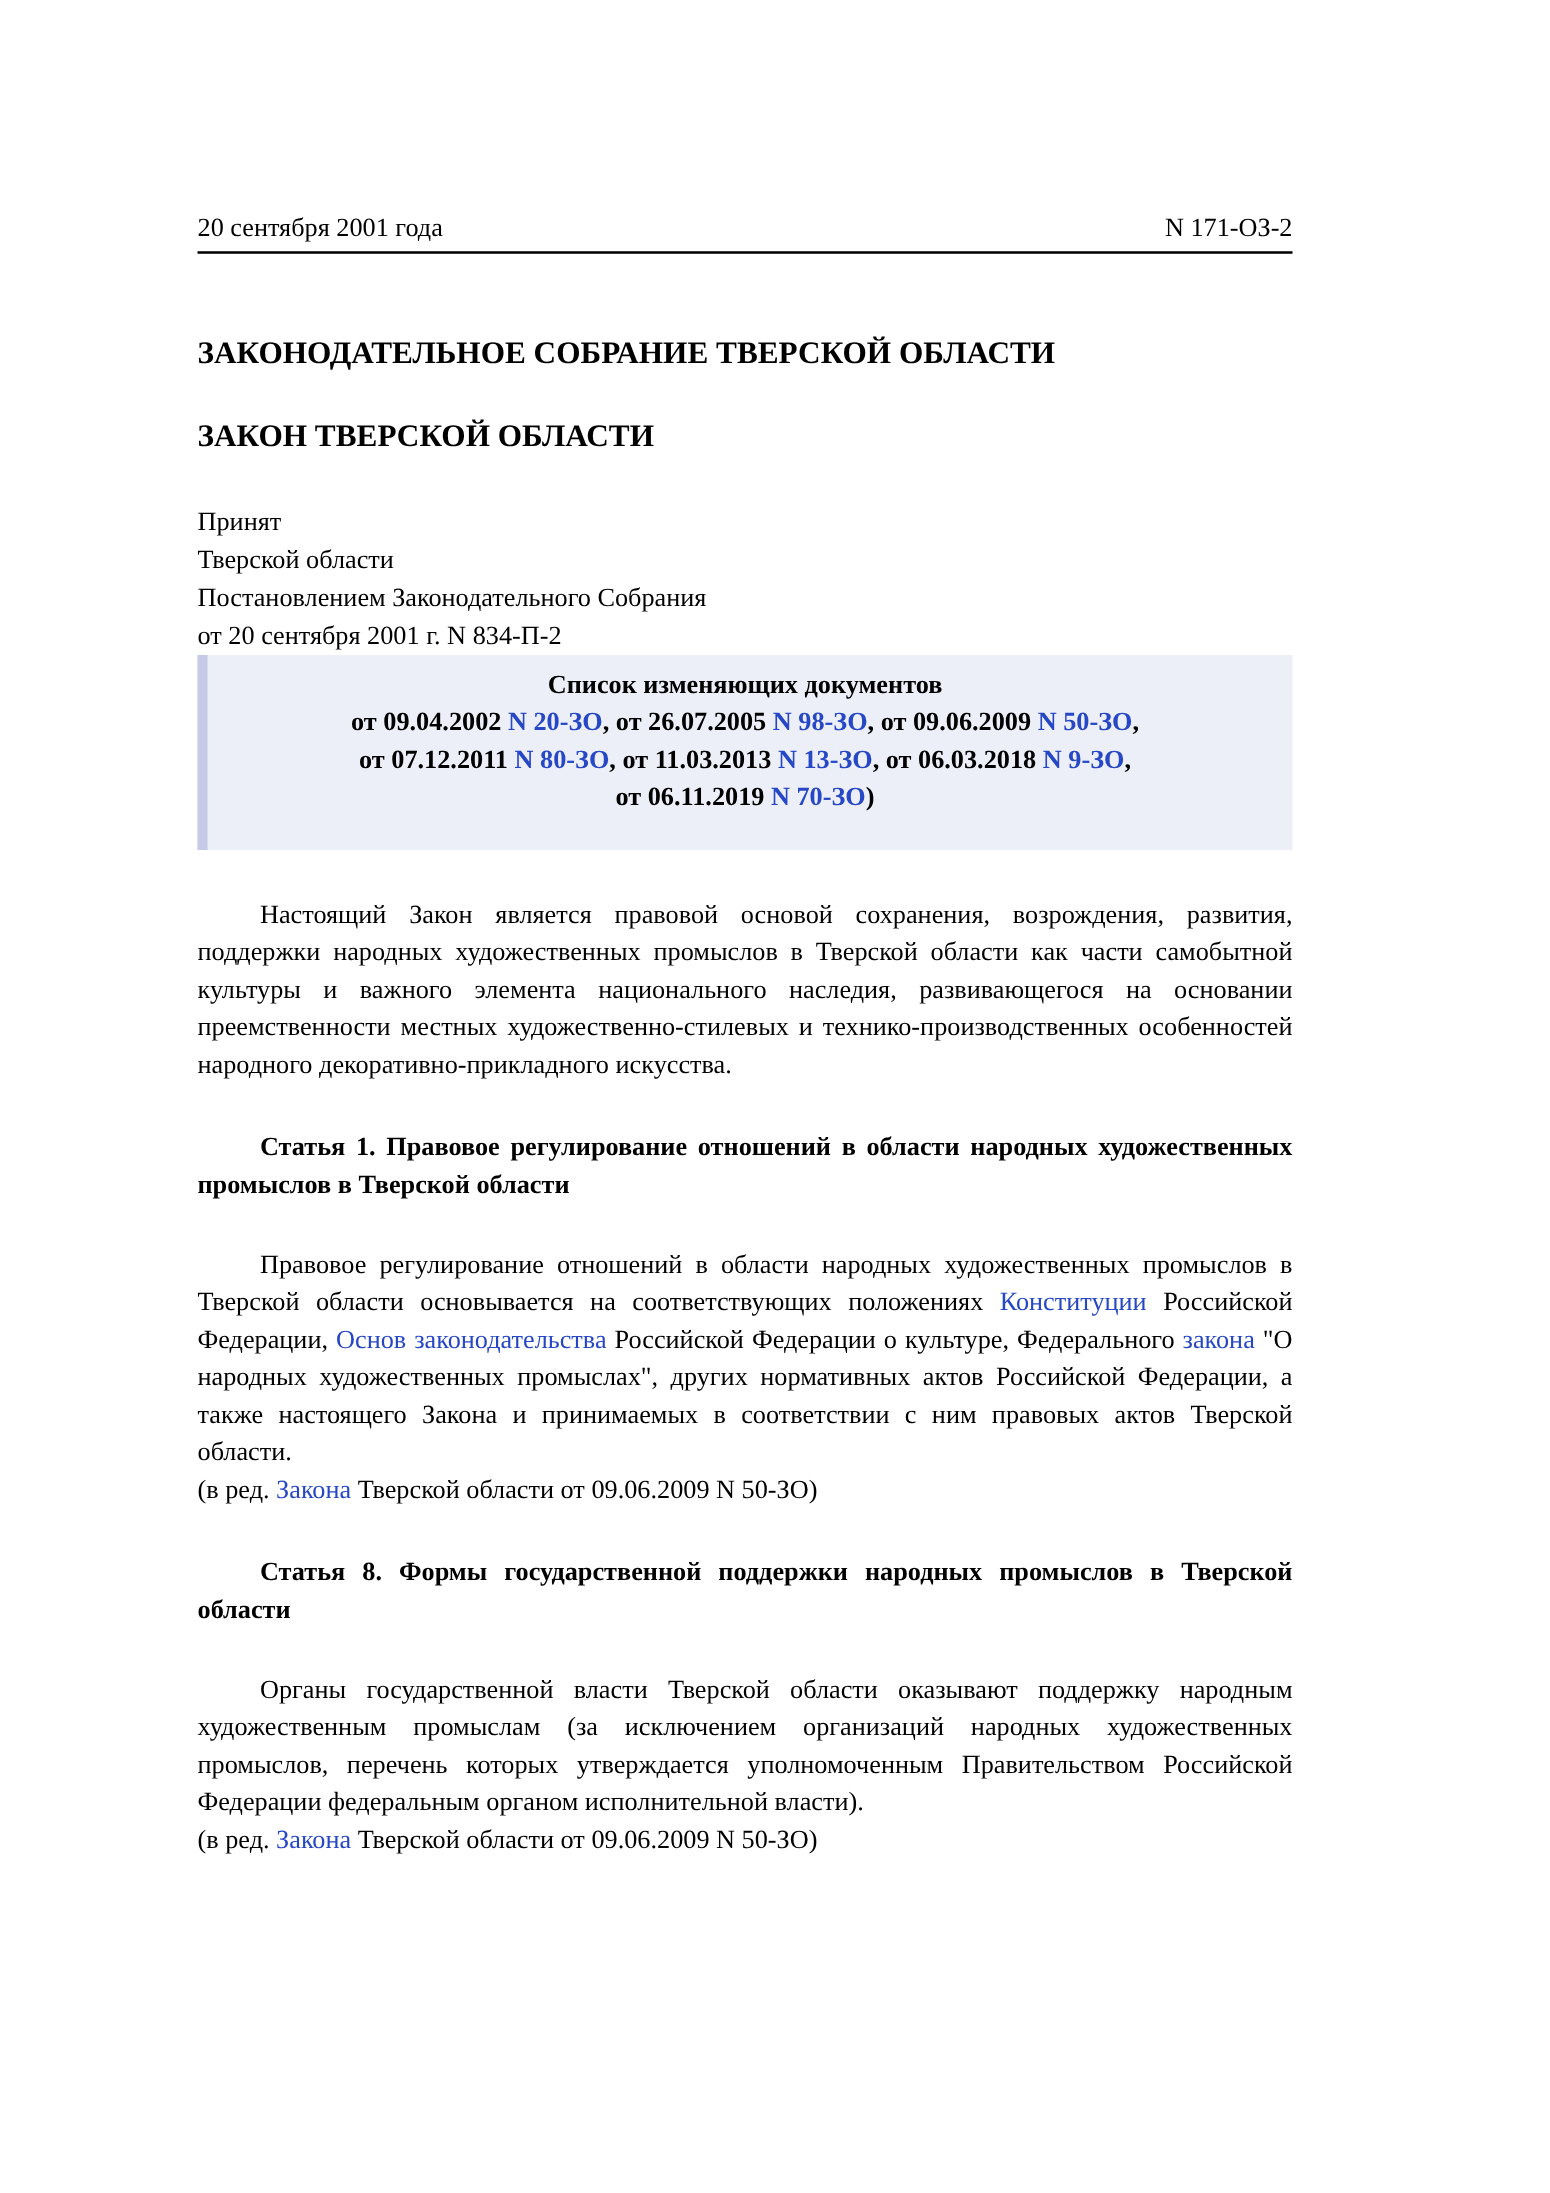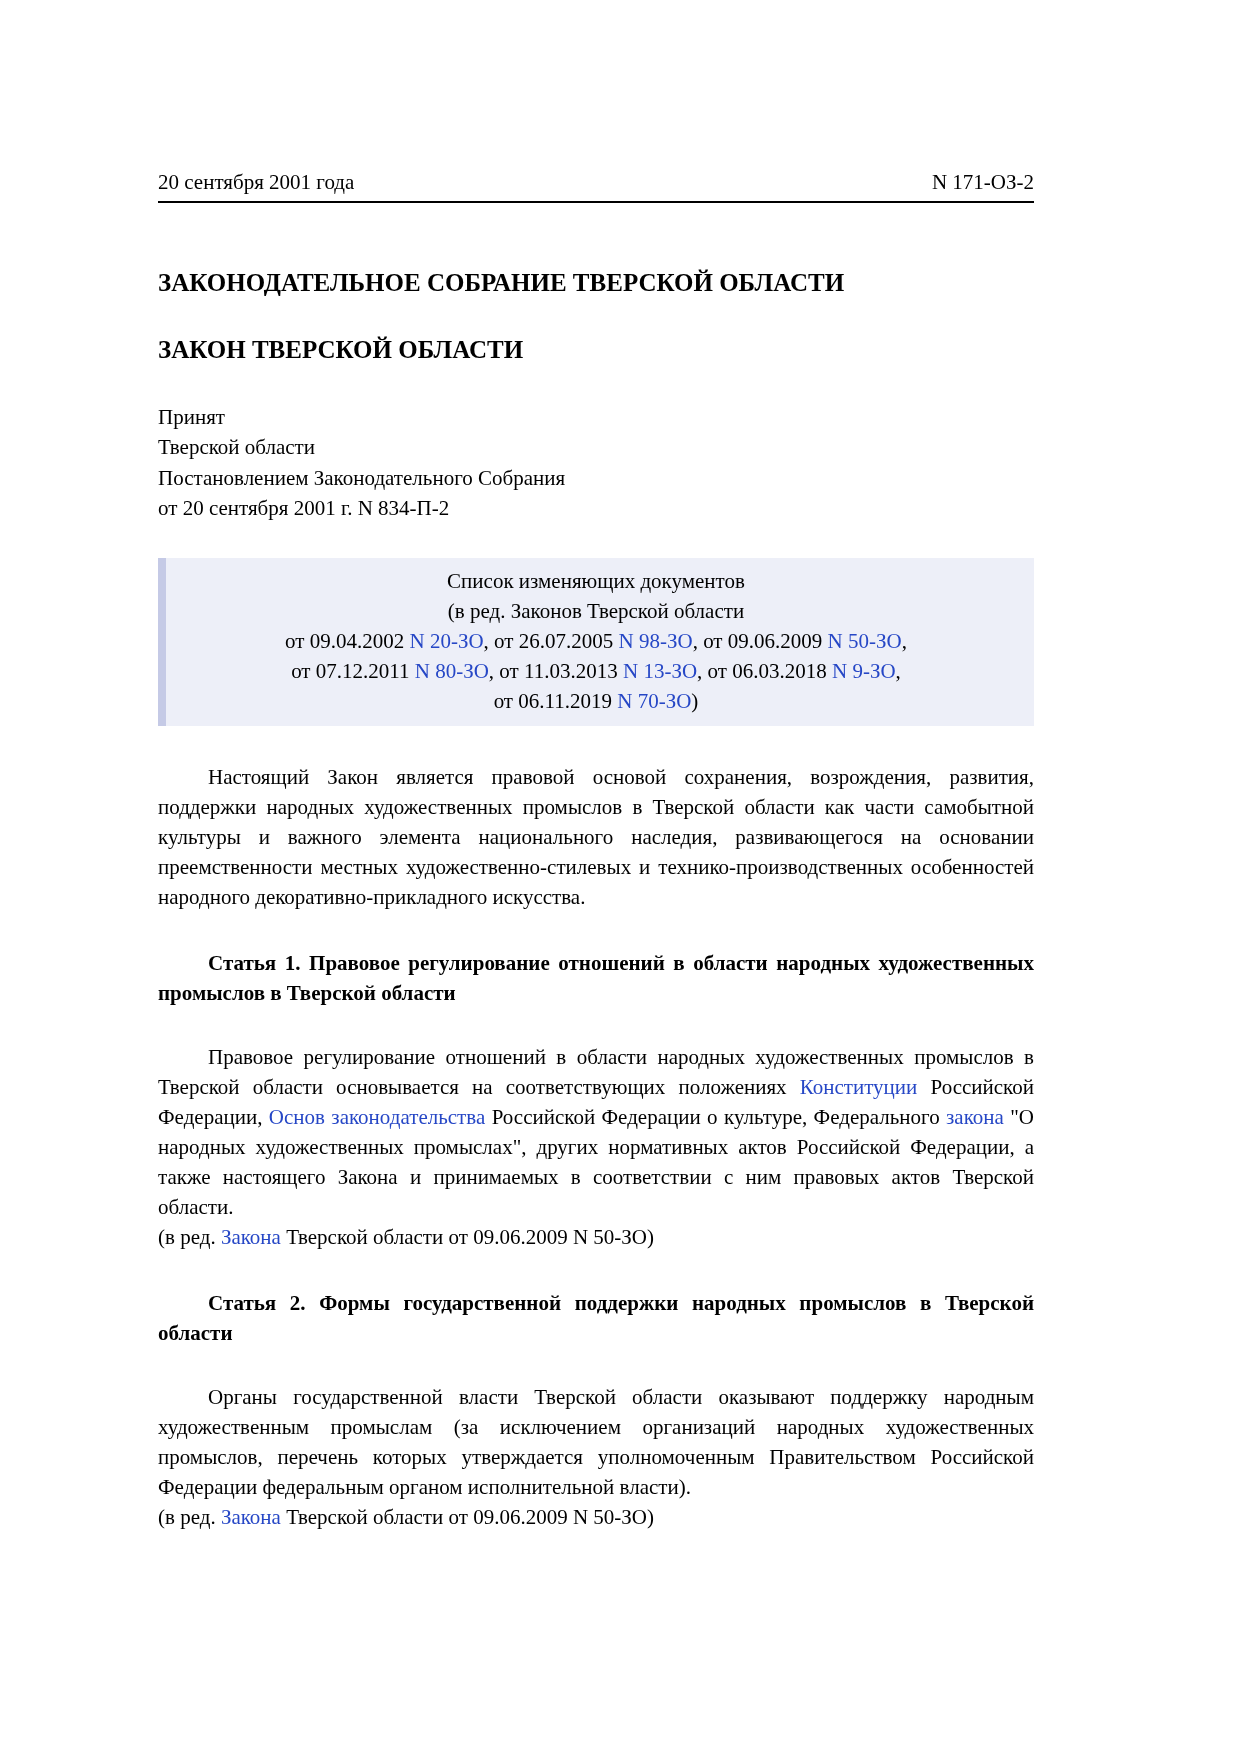--- a/index.html
+++ b/index.html
@@ -41,26 +41,26 @@
   }
   .title-1 { margin-top: 64px; }
   .title-2 { margin-top: 34px; }
   .title-3 { margin-top: 34px; }
   .adoption {
     margin-top: 36px;
     text-align: left;
     line-height: 1.45;
   }
   .amendments-box {
-    margin-top: 34px;
     background: var(--box_bg, #edeff8);
     border-left: 8px solid var(--box_border, #c5cae6);
-    padding: 8px 18px 10px 10px;
+    padding: 8px 18px 28px 10px;
     text-align: center;
     line-height: 1.43;
+    font-weight: bold;
   }
   .para {
     margin: 0;
     text-align: justify;
     text-indent: 50px;
     line-height: 1.43;
   }
   .para-gap { margin-top: 36px; }
   .para-gap-sm { margin-top: 34px; }
   .article-heading {
@@ -94,29 +94,28 @@
 
   <div class="adoption">
     <div>Принят</div>
     <div>Тверской области</div>
     <div>Постановлением Законодательного Собрания</div>
     <div>от 20 сентября 2001 г. N 834-П-2</div>
   </div>
 
   <div class="amendments-box">
     <div>Список изменяющих документов</div>
-    <div>(в ред. Законов Тверской области</div>
     <div>от 09.04.2002 <a class="doc-link">N 20-ЗО</a>, от 26.07.2005 <a class="doc-link">N 98-ЗО</a>, от 09.06.2009 <a class="doc-link">N 50-ЗО</a>,</div>
     <div>от 07.12.2011 <a class="doc-link">N 80-ЗО</a>, от 11.03.2013 <a class="doc-link">N 13-ЗО</a>, от 06.03.2018 <a class="doc-link">N 9-ЗО</a>,</div>
     <div>от 06.11.2019 <a class="doc-link">N 70-ЗО</a>)</div>
   </div>
 
   <p class="para para-gap">Настоящий Закон является правовой основой сохранения, возрождения, развития, поддержки народных художественных промыслов в Тверской области как части самобытной культуры и важного элемента национального наследия, развивающегося на основании преемственности местных художественно-стилевых и технико-производственных особенностей народного декоративно-прикладного искусства.</p>
 
   <p class="para para-gap article-heading">Статья 1. Правовое регулирование отношений в области народных художественных промыслов в Тверской области</p>
   <p class="para para-gap-sm">Правовое регулирование отношений в области народных художественных промыслов в Тверской области основывается на соответствующих положениях <a class="doc-link">Конституции</a> Российской Федерации, <a class="doc-link">Основ законодательства</a> Российской Федерации о культуре, Федерального <a class="doc-link">закона</a> "О народных художественных промыслах", других нормативных актов Российской Федерации, а также настоящего Закона и принимаемых в соответствии с ним правовых актов Тверской области.</p>
   <p class="note">(в ред. <a class="doc-link">Закона</a> Тверской области от 09.06.2009 N 50-ЗО)</p>
 
-  <p class="para para-gap article-heading">Статья 2. Формы государственной поддержки народных промыслов в Тверской области</p>
+  <p class="para para-gap article-heading">Статья 8. Формы государственной поддержки народных промыслов в Тверской области</p>
   <p class="para para-gap-sm">Органы государственной власти Тверской области оказывают поддержку народным художественным промыслам (за исключением организаций народных художественных промыслов, перечень которых утверждается уполномоченным Правительством Российской Федерации федеральным органом исполнительной власти).</p>
   <p class="note">(в ред. <a class="doc-link">Закона</a> Тверской области от 09.06.2009 N 50-ЗО)</p>
 
 </div>
 
 </body></html>

